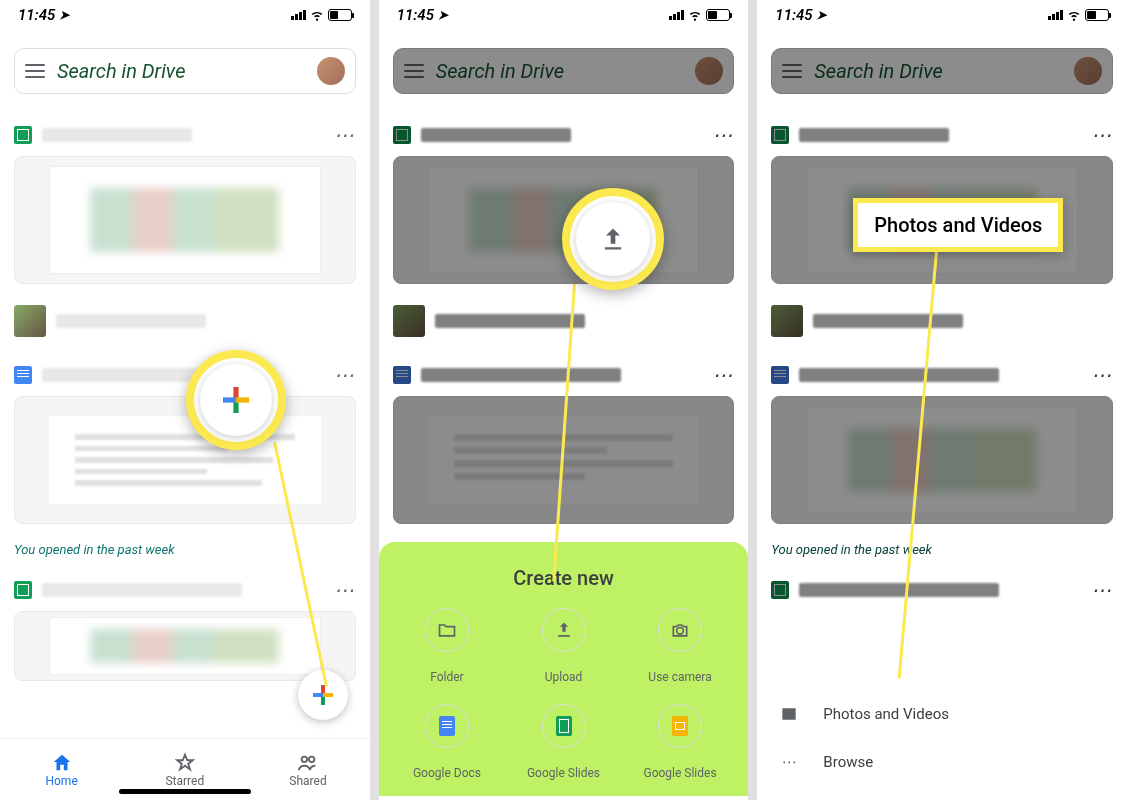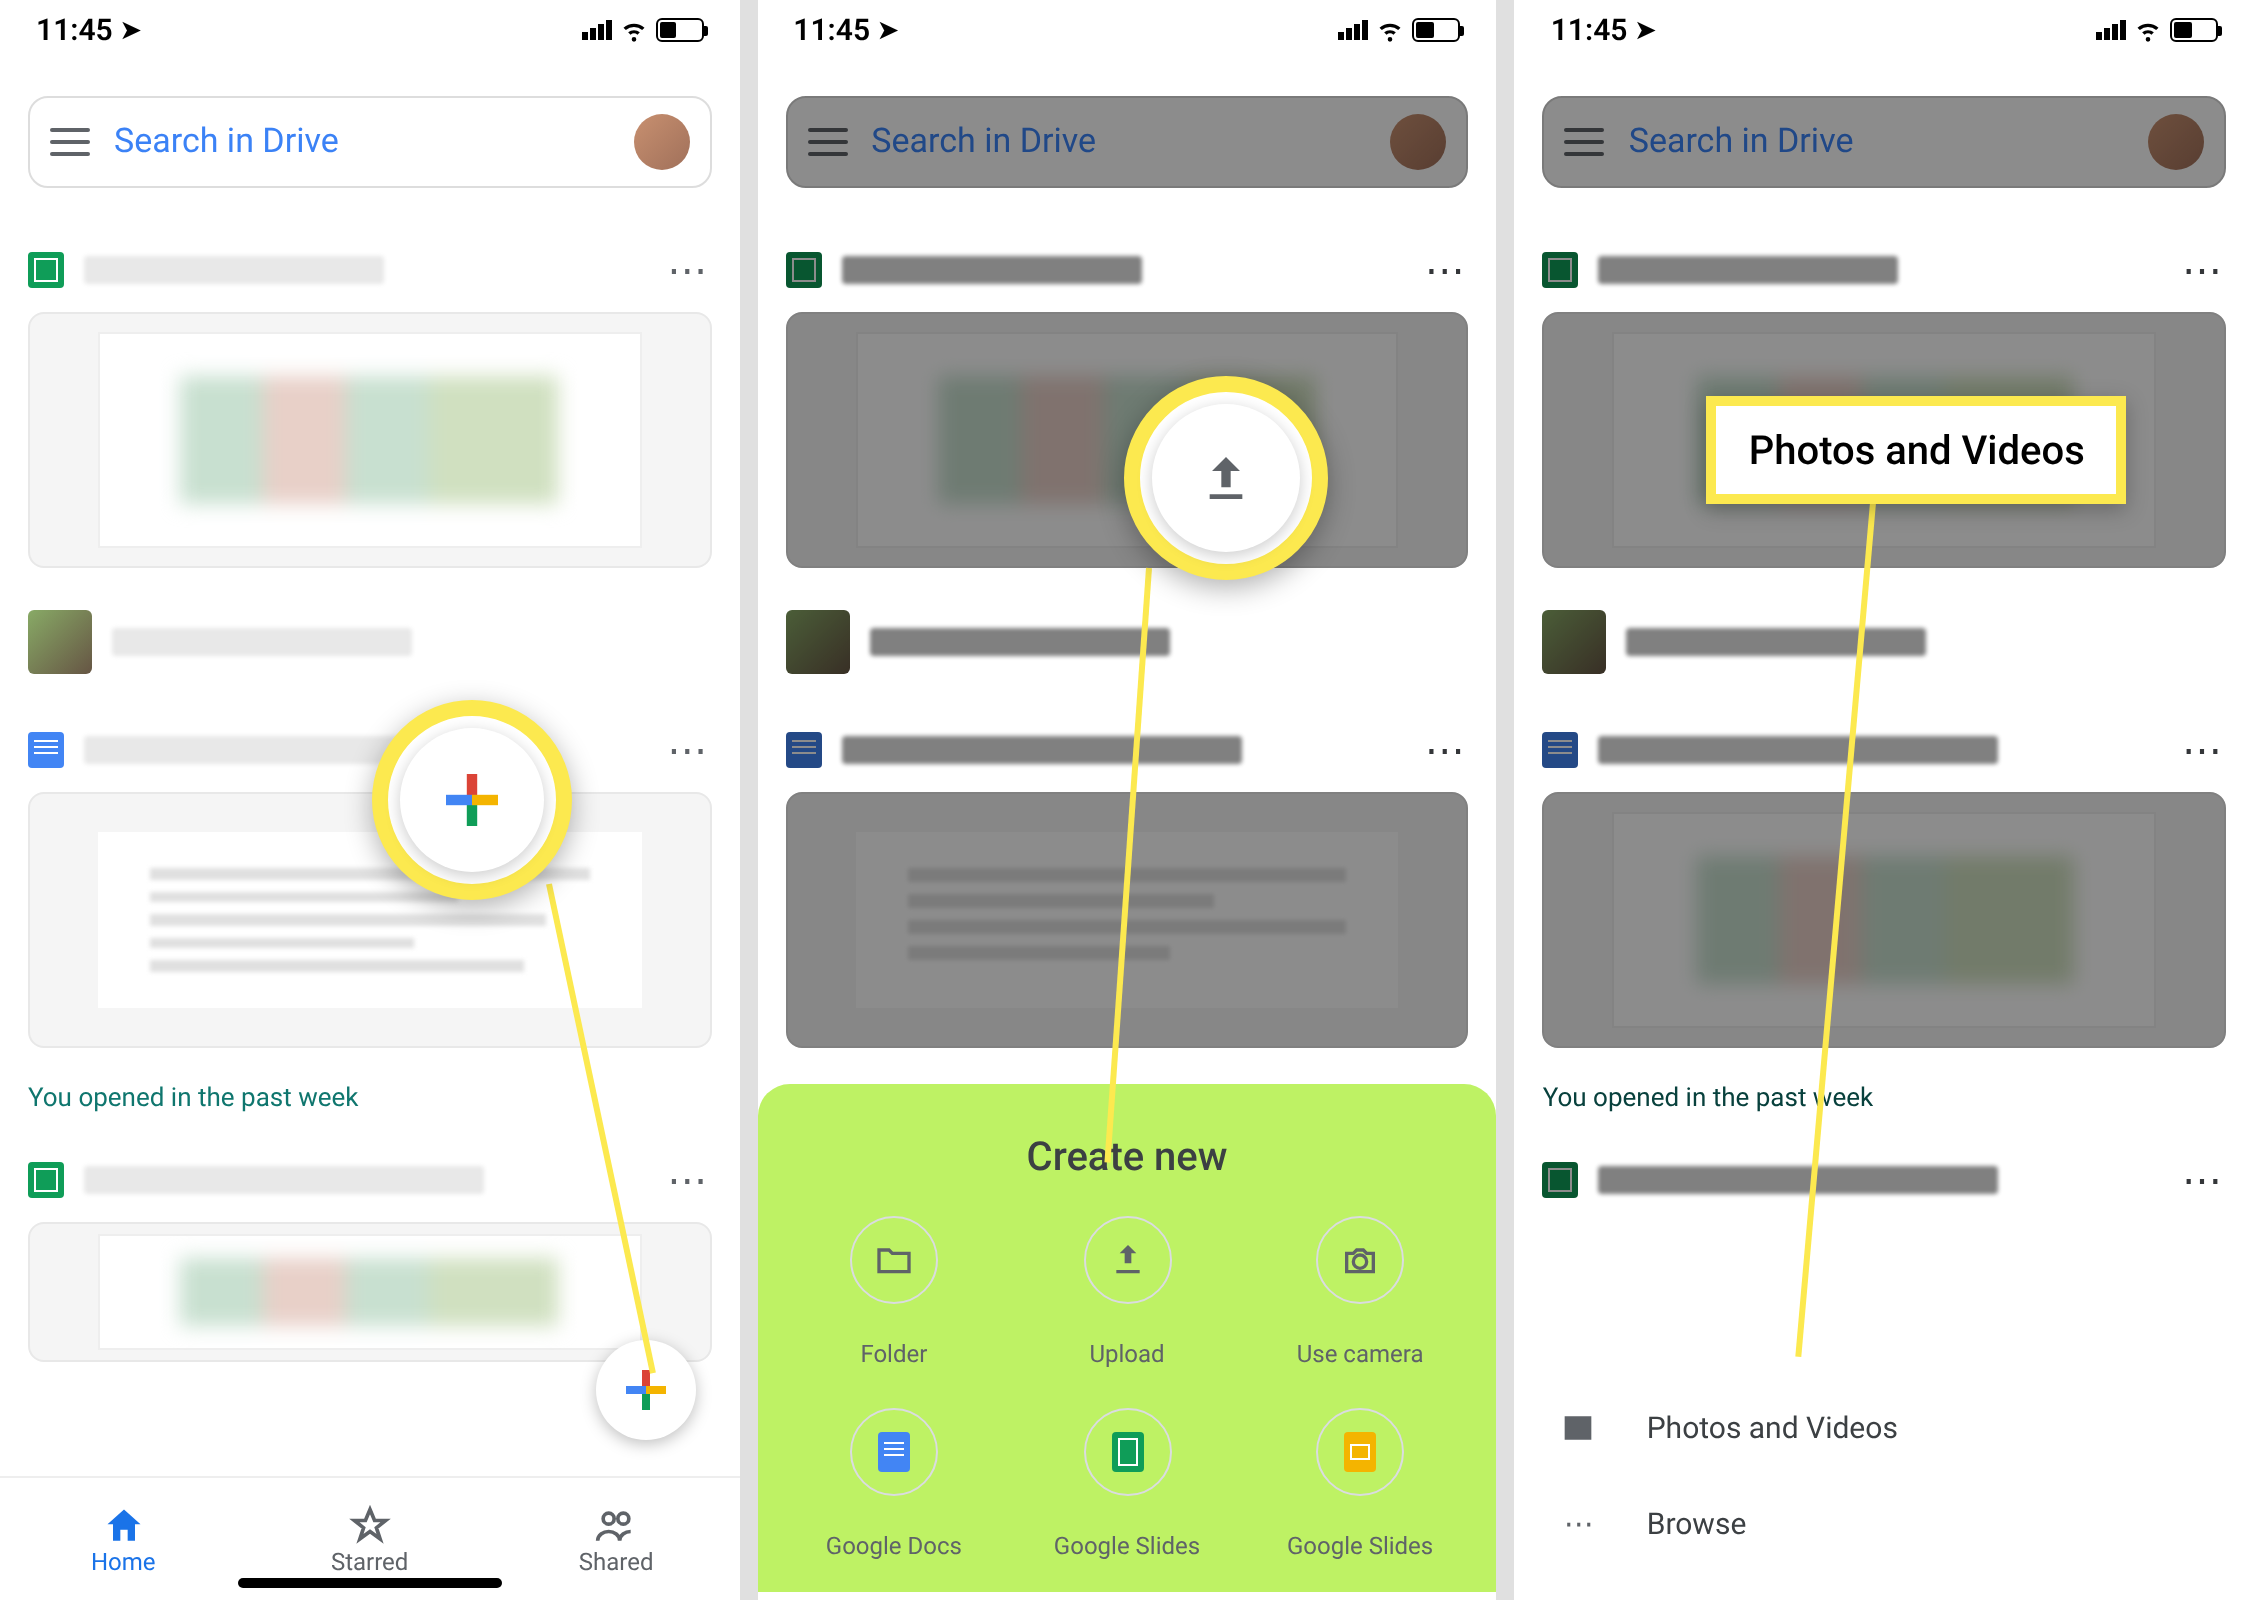--- a/index.html
+++ b/index.html
@@ -52,24 +52,24 @@
     border: 1px solid #ddd;
     border-radius: 10px;
     display: flex;
     align-items: center;
     padding: 0 10px;
     gap: 12px;
     background: #fff;
   }
   .hamburger { width: 20px; height: 14px; display:flex; flex-direction:column; justify-content:space-between;}
   .hamburger span { height:2px; background:#5f6368; border-radius:1px;}
-  .search-text { color: #3b82f6; font-size: 17px; flex:1; }
+  .search-text { color: #14532d; font-size: 20px; flex:1; }
   .avatar { width: 28px; height:28px; border-radius:50%; background: linear-gradient(135deg,#c89070,#a0705a); }
 
-  .content-area { position: relative; }
+  .content-area { position: relative; font-style: italic; }
   .file-row { padding: 10px 14px; }
   .file-header { display:flex; align-items:center; gap:10px; height:34px; }
   .file-icon { width:18px; height:18px; border-radius:2px; }
   .sheets-icon { background:#0f9d58; position:relative; }
   .sheets-icon::before { content:""; position:absolute; inset:3px; border:1px solid #fff; }
   .docs-icon { background:#4285f4; position:relative;}
   .docs-icon::before { content:""; position:absolute; left:3px; right:3px; top:4px; height:1px; background:#fff; box-shadow:0 3px 0 #fff, 0 6px 0 #fff;}
   .img-icon { width:32px; height:32px; background:linear-gradient(135deg,#8a6,#654); border-radius:3px;}
   .blur-title { height:14px; width:150px; background:#e8e8e8; border-radius:2px; filter:blur(1px);}
   .blur-title.wider { width: 200px; }

